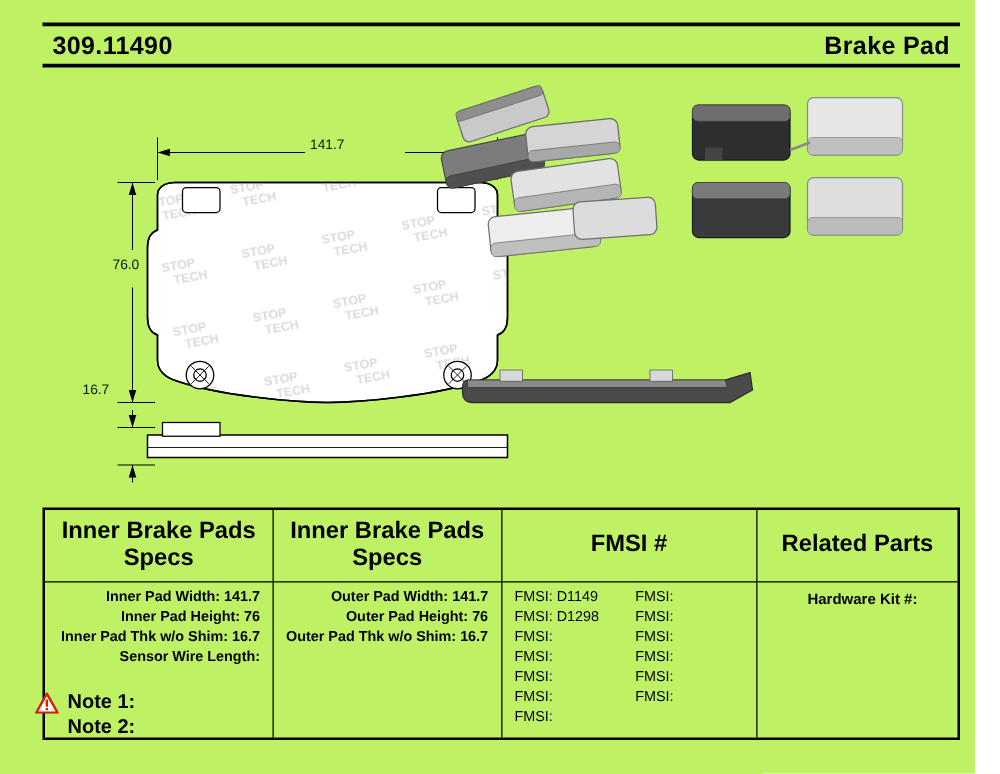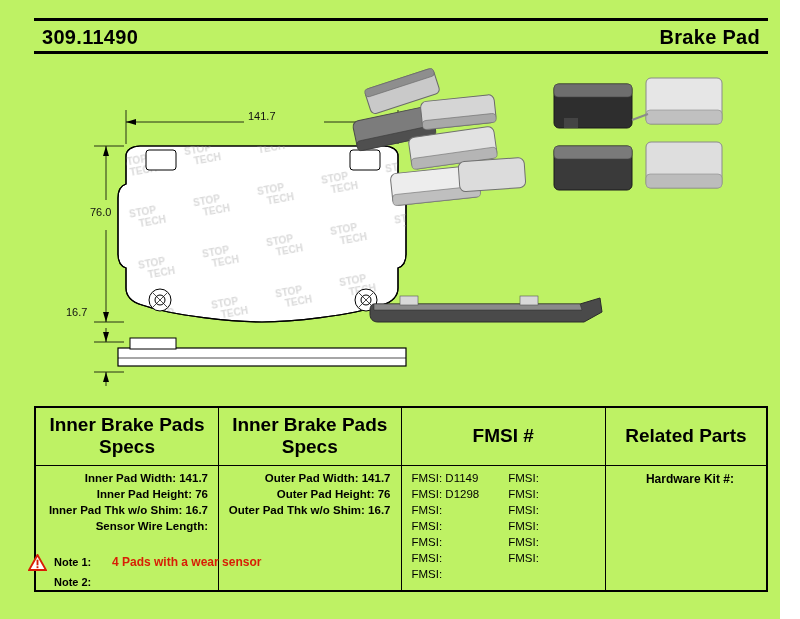--- a/index.html
+++ b/index.html
@@ -139,21 +139,21 @@
     left: 54px;
     top: 552px;
     width: 500px;
   }
   .note-row {
     display: flex;
     align-items: center;
     height: 20px;
   }
   .note-label {
-    font-size: 11px;
+    font-size: 16px;
     font-weight: bold;
     width: 58px;
   }
   .note-text {
     font-size: 12px;
     font-weight: bold;
     color: #d81e05;
   }
   .warn-icon {
     position: absolute;
@@ -384,21 +384,20 @@
   </div>
 
   <div class="notes">
     <svg class="warn-icon" viewBox="0 0 20 18">
       <polygon points="10,1 19,17 1,17" fill="#ffffff" stroke="#d81e05" stroke-width="2"></polygon>
       <rect x="9" y="6" width="2" height="6" fill="#d81e05"></rect>
       <rect x="9" y="13" width="2" height="2" fill="#d81e05"></rect>
     </svg>
     <div class="note-row">
       <div class="note-label">Note 1:</div>
-      <div class="note-text">4 Pads with a wear sensor</div>
     </div>
     <div class="note-row">
       <div class="note-label">Note 2:</div>
       <div class="note-text"></div>
     </div>
   </div>
 
 </div>
 
 </body></html>

